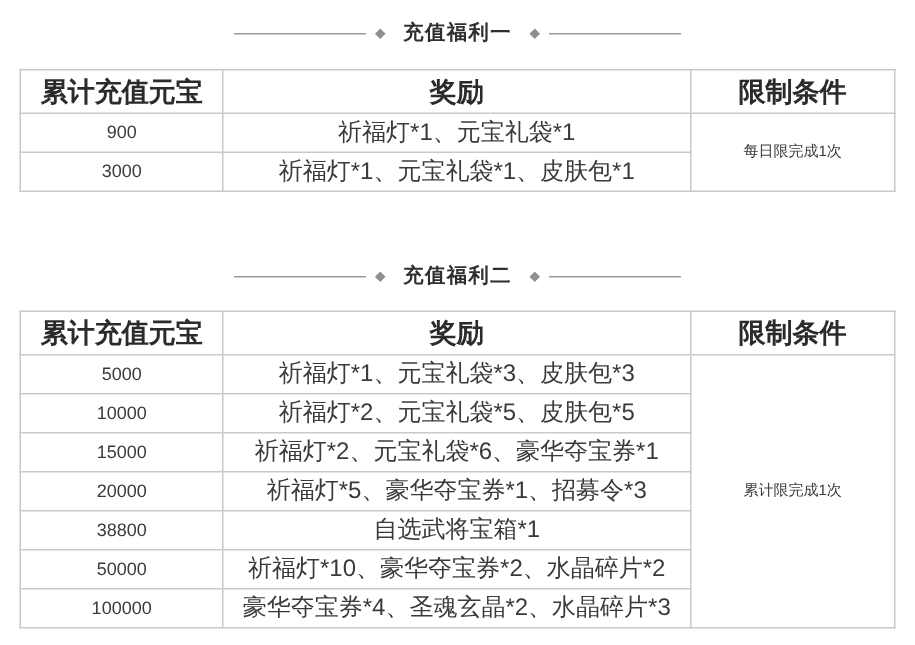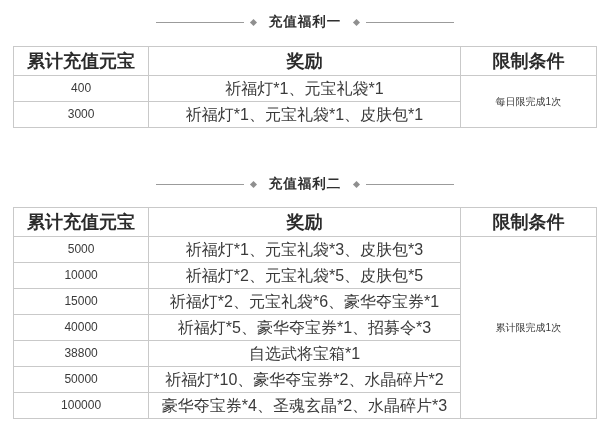--- a/index.html
+++ b/index.html
@@ -116,21 +116,21 @@
       </colgroup>
       <thead>
         <tr>
           <th>累计充值元宝</th>
           <th>奖励</th>
           <th>限制条件</th>
         </tr>
       </thead>
       <tbody>
         <tr>
-          <td class="amount-cell">400</td>
+          <td class="amount-cell">900</td>
           <td class="reward-cell">祈福灯*1、元宝礼袋*1</td>
           <td class="limit-cell" rowspan="2">每日限完成1次</td>
         </tr>
         <tr>
           <td class="amount-cell">3000</td>
           <td class="reward-cell">祈福灯*1、元宝礼袋*1、皮肤包*1</td>
         </tr>
       </tbody>
     </table>
   </div>
@@ -165,21 +165,21 @@
         </tr>
         <tr>
           <td class="amount-cell">10000</td>
           <td class="reward-cell">祈福灯*2、元宝礼袋*5、皮肤包*5</td>
         </tr>
         <tr>
           <td class="amount-cell">15000</td>
           <td class="reward-cell">祈福灯*2、元宝礼袋*6、豪华夺宝券*1</td>
         </tr>
         <tr>
-          <td class="amount-cell">40000</td>
+          <td class="amount-cell">20000</td>
           <td class="reward-cell">祈福灯*5、豪华夺宝券*1、招募令*3</td>
         </tr>
         <tr>
           <td class="amount-cell">38800</td>
           <td class="reward-cell">自选武将宝箱*1</td>
         </tr>
         <tr>
           <td class="amount-cell">50000</td>
           <td class="reward-cell">祈福灯*10、豪华夺宝券*2、水晶碎片*2</td>
         </tr>

